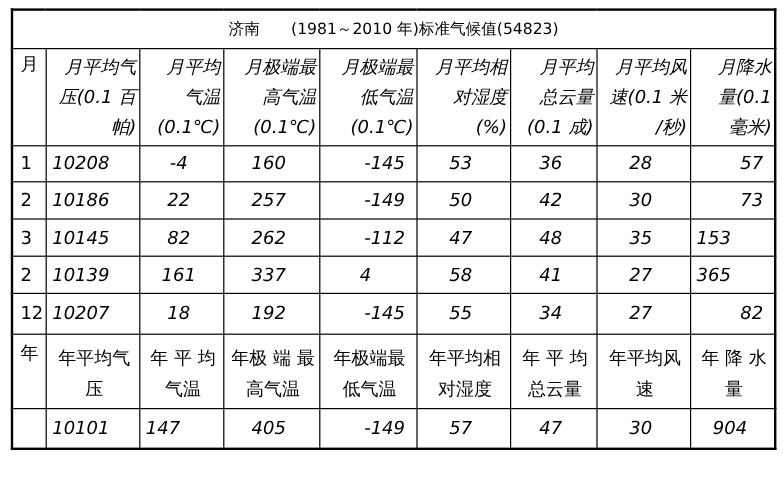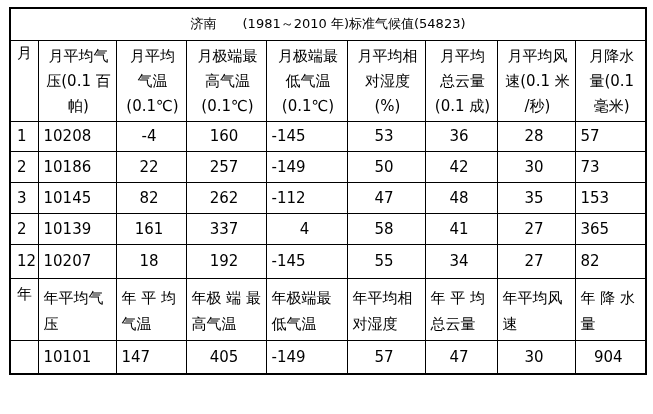--- a/index.html
+++ b/index.html
@@ -21,34 +21,34 @@
   tr.r31{height:31px}
   tr.r32{height:32px}
   tr.r34{height:34px}
   tr.ryh{height:62px}
   tr.ryv{height:34px}
   
   td.title{text-align:center;font-size:13px;padding:2px 4px;}
   
   td.hd{
     vertical-align:top;white-space:pre;line-height:25px;
-    padding:3px 2px 0 5px;text-align:center;
+    padding:3px 2px 0 5px;text-align:right;font-style:italic;
   }
   td.yh{
     vertical-align:top;white-space:pre;line-height:26px;
-    padding:6px 2px 0 5px;text-align:left;
+    padding:6px 2px 0 5px;text-align:center;
   }
   td.lab{vertical-align:top;padding:3px 2px 0 6px;text-align:left;}
   td.ylab{vertical-align:top;padding:6px 2px 0 6px;text-align:left;}
   
   td.mc{text-align:left;padding:0 2px 0 6px;}
-  td.dc{padding:0 9px 0 5px;white-space:pre;}
+  td.dc{padding:0 9px 0 5px;white-space:pre;font-style:italic;}
   td[data-align="l"]{text-align:left}
   td[data-align="c"]{text-align:center}
-  td[data-align="r"]{}
+  td[data-align="r"]{text-align:right}
 </style>
 </head>
 <body>
 
 <table class="climate">
   <colgroup>
     <col style="width:28px">
       <col style="width:78px">
       <col style="width:70px">
     <col style="width:80px">

